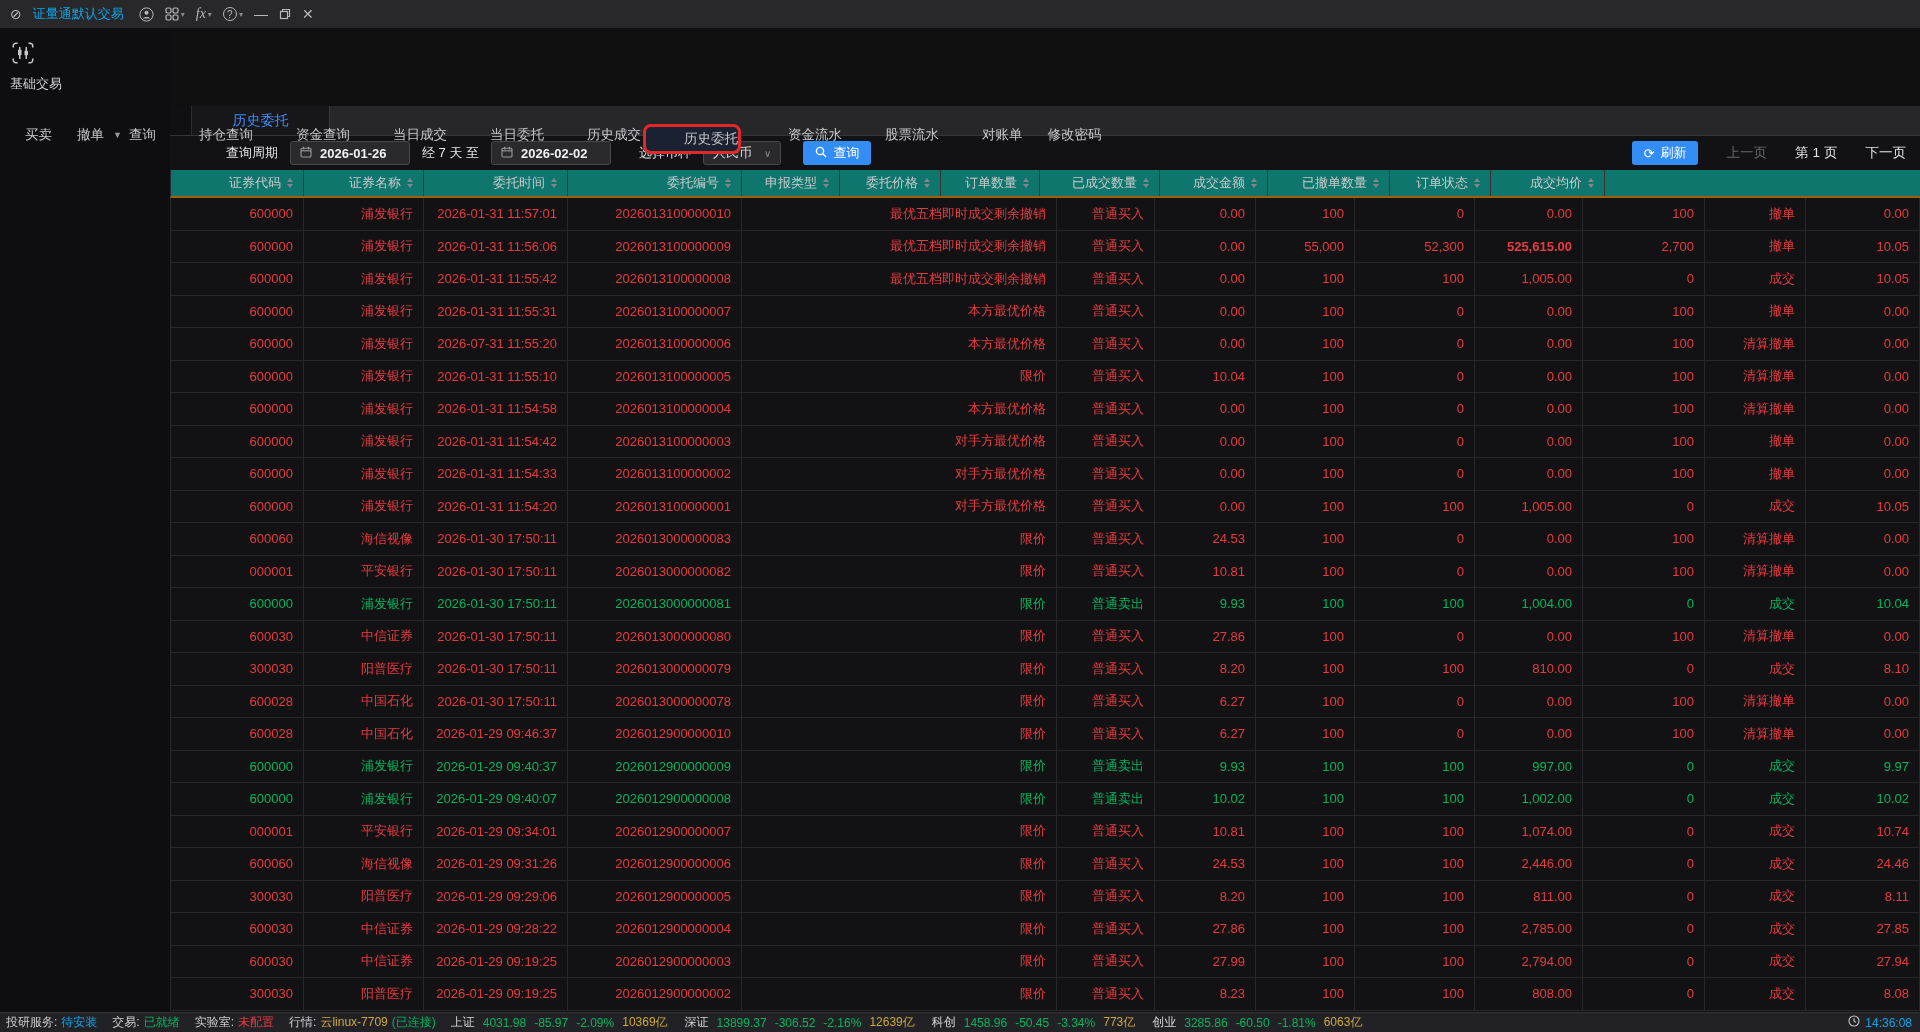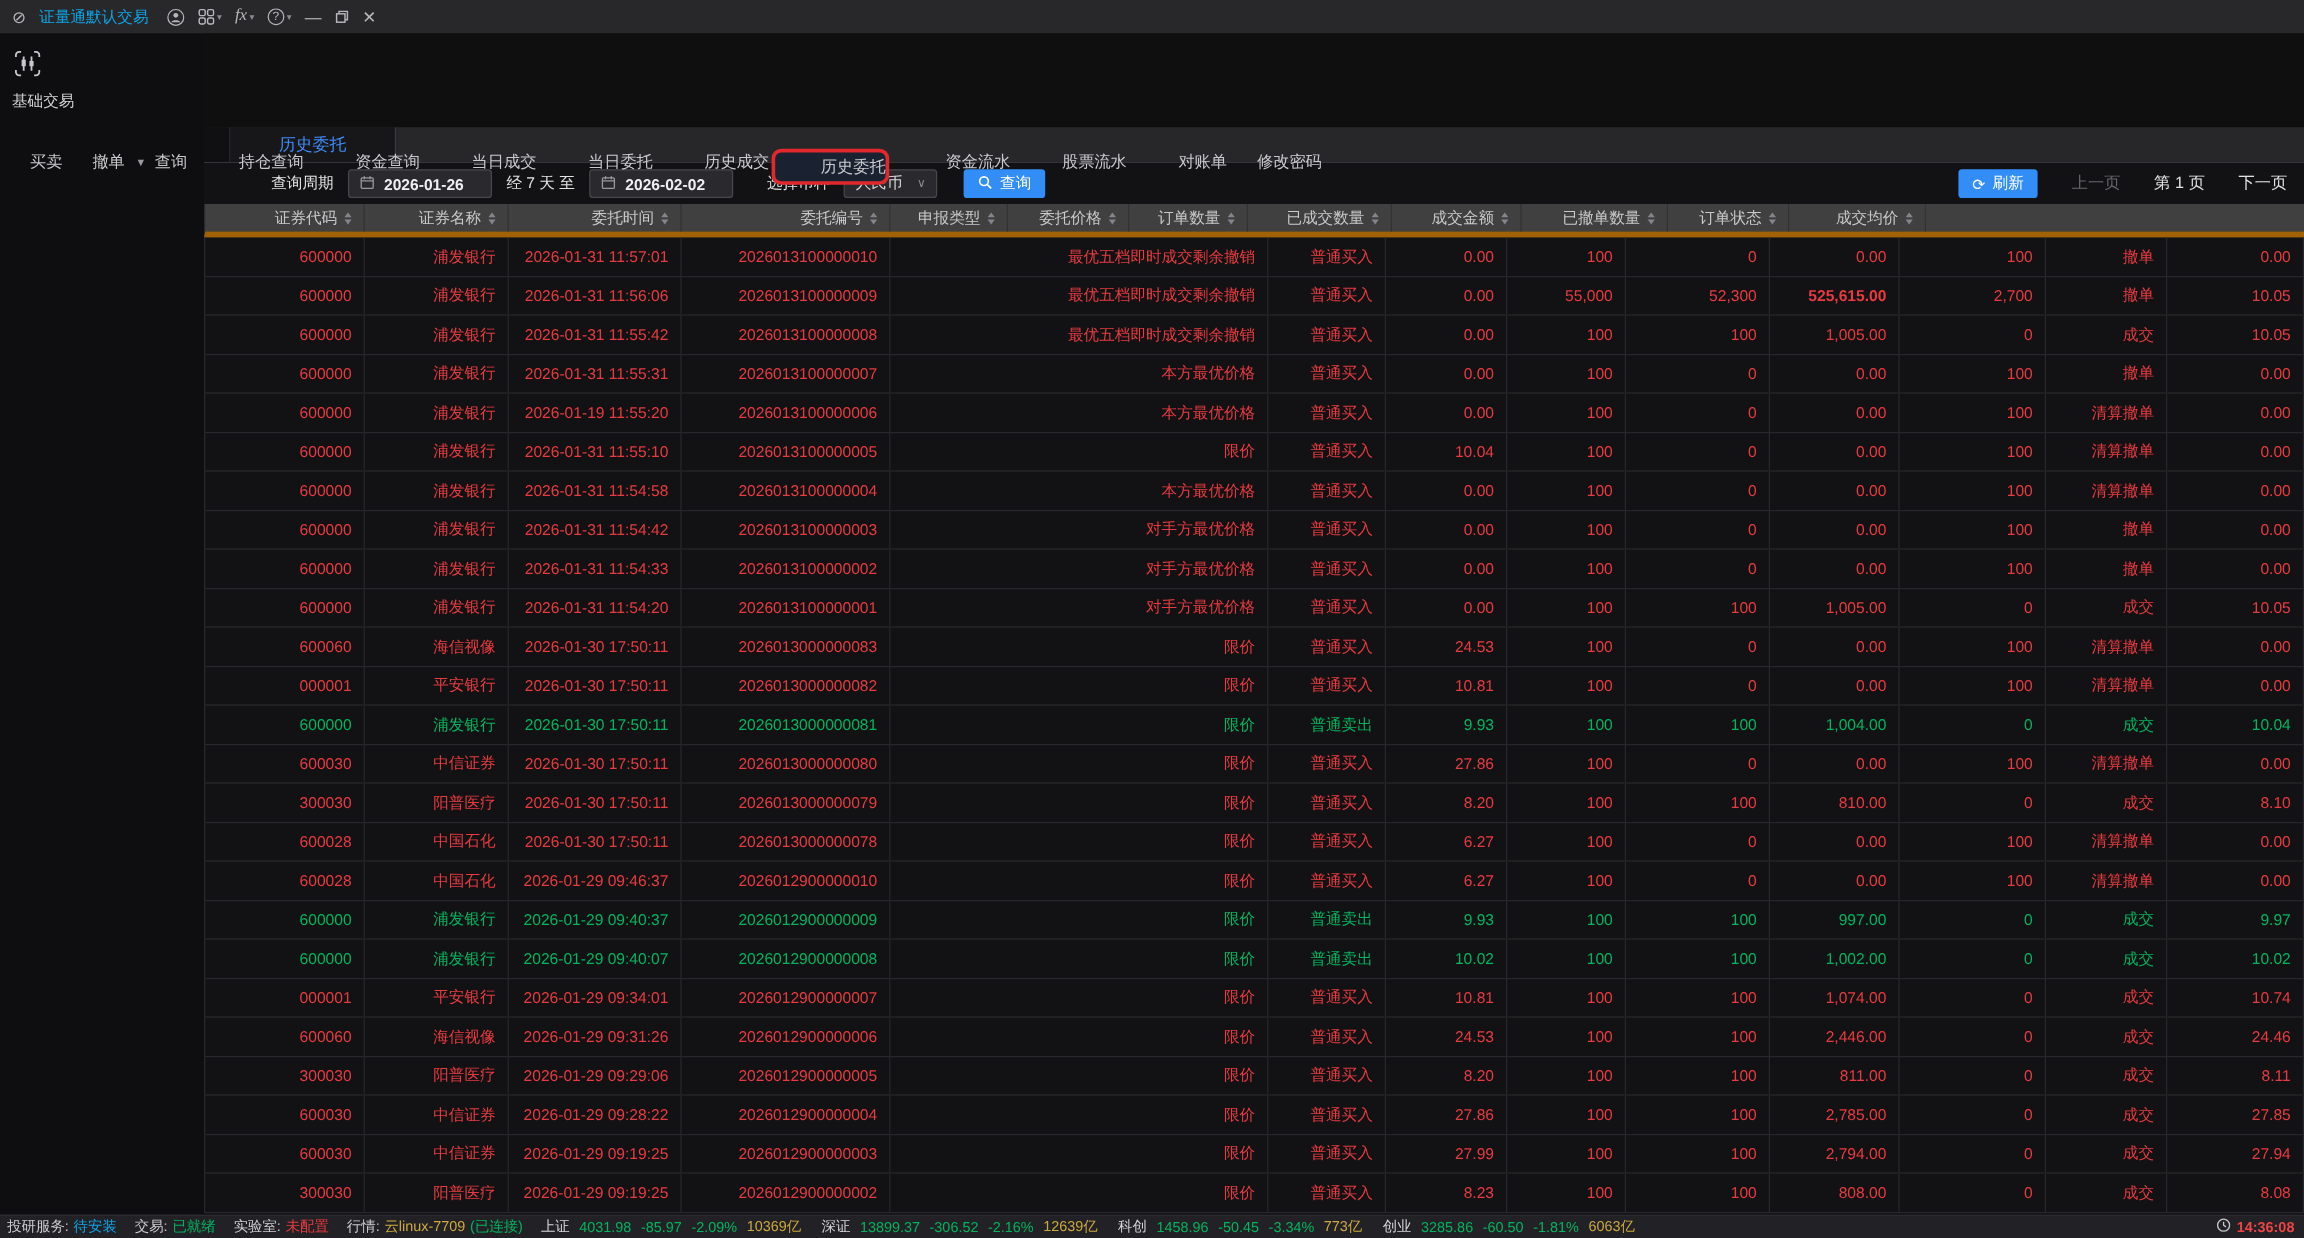--- a/index.html
+++ b/index.html
@@ -46,38 +46,38 @@
   .date-input{width:120px;height:24px;background:#2a2a2e;border:1px solid #47474c;border-radius:3px;display:flex;align-items:center;gap:8px;padding:0 9px;color:#f0f0f2;font-weight:bold;cursor:default;white-space:nowrap;}
   .select{height:24px;background:#2a2a2e;border:1px solid #47474c;border-radius:3px;display:flex;align-items:center;gap:12px;padding:0 9px;color:#d8d8da;cursor:default;white-space:nowrap;}
   .select .chev{color:#8a8a8e;font-size:10px;}
   .btn{height:24px;background:#338df7;border:none;border-radius:3px;color:#fff;font-size:13px;display:flex;align-items:center;gap:6px;padding:0 12px;cursor:default;white-space:nowrap;font-family:inherit;}
   .btn .ricon{font-size:13px;line-height:1;}
   .tspacer{flex:1;}
   .pg{color:#e2e2e4;font-size:13.5px;margin-left:16px;white-space:nowrap;cursor:default;}
   .pg.disabled{color:#66666c;}
   .pg b{font-weight:normal;padding:0 4px;}
   
-  .thead{height:28px;display:flex;background:#404040;border-bottom:5px solid #a16207;border-left:1px solid #2a2a2e;flex:none;}
+  .thead{height:28px;display:flex;background:#0f766e;border-bottom:2px solid #a16207;border-left:1px solid #2a2a2e;flex:none;}
   .hcell{display:flex;align-items:center;justify-content:flex-end;padding-right:10px;color:#c9c9cc;border-right:1px solid #333337;white-space:nowrap;cursor:default;}
   .sort{display:inline-flex;flex-direction:column;margin-left:6px;gap:2px;}
   .sort i{display:block;width:0;height:0;border-left:3.5px solid transparent;border-right:3.5px solid transparent;}
   .sort .up{border-bottom:4px solid #84848c;}
   .sort .dn{border-top:4px solid #84848c;}
   .tbody{flex:1;overflow:hidden;background:#121214;}
   .row{height:32.5px;display:flex;border-bottom:1px solid #28282c;border-left:1px solid #2a2a2e;cursor:default;}
   .cell{display:flex;align-items:center;justify-content:flex-end;padding-right:10px;border-right:1px solid #28282c;white-space:nowrap;overflow:hidden;}
   .row.buy .cell{color:#e83b40;}
   .row.sell .cell{color:#00b55e;}
   
   .statusbar{height:20px;background:#222226;border-top:1px solid #333338;display:flex;align-items:center;font-size:12px;padding:0 8px 0 6px;color:#cccccf;}
   .seg{display:flex;align-items:center;gap:4px;margin-right:15px;white-space:nowrap;}
   .idx{display:flex;align-items:center;gap:8px;margin-right:17px;white-space:nowrap;}
   .idx .nm{color:#d6d6d8;}
   .ok{color:#00b55e;} .warn{color:#0ea5e9;} .err{color:#e8393f;} .yel{color:#cfa93e;}
-  .sb-right{margin-left:auto;display:flex;align-items:flex-end;gap:5px;color:#ef4444;font-weight:bold;}
+  .sb-right{margin-left:auto;display:flex;align-items:flex-end;gap:5px;color:#0ea5e9;}
 </style>
 </head>
 <body>
 
 <div class="titlebar">
   <div class="tb-right">
     <span class="ticon glyph">⊘</span>
     <span class="txt">证量通默认交易</span>
     <span class="ticon">
       <svg width="15" height="15" viewBox="0 0 15 15" fill="none" stroke="#b8b8bc">
@@ -377,21 +377,21 @@
           <div class="cell col-qty" style="width: 99px; flex: 0 0 auto;">100</div>
           <div class="cell col-filled" style="width: 120px; flex: 0 0 auto;">0</div>
           <div class="cell col-amount" style="width: 108px; flex: 0 0 auto;">0.00</div>
           <div class="cell col-cancelled" style="width: 122px; flex: 0 0 auto;">100</div>
           <div class="cell col-status" style="width: 101px; flex: 0 0 auto;">撤单</div>
           <div class="cell col-avg" style="width: 114px; flex: 0 0 auto;">0.00</div>
         </div>
         <div class="row buy">
           <div class="cell col-code" style="width: 133px; flex: 0 0 auto;">600000</div>
           <div class="cell col-name" style="width: 120px; flex: 0 0 auto;">浦发银行</div>
-          <div class="cell col-time" style="width: 144px; flex: 0 0 auto;">2026-01-19 11:55:20</div>
+          <div class="cell col-time" style="width: 144px; flex: 0 0 auto;">2026-07-31 11:55:20</div>
           <div class="cell col-order" style="width: 174px; flex: 0 0 auto;">2026013100000006</div>
           <div class="cell col-quote" style="flex: 1 1 0%;">本方最优价格</div>
           <div class="cell col-entrust" style="width: 98px; flex: 0 0 auto;">普通买入</div>
           <div class="cell col-price" style="width: 101px; flex: 0 0 auto;">0.00</div>
           <div class="cell col-qty" style="width: 99px; flex: 0 0 auto;">100</div>
           <div class="cell col-filled" style="width: 120px; flex: 0 0 auto;">0</div>
           <div class="cell col-amount" style="width: 108px; flex: 0 0 auto;">0.00</div>
           <div class="cell col-cancelled" style="width: 122px; flex: 0 0 auto;">100</div>
           <div class="cell col-status" style="width: 101px; flex: 0 0 auto;">清算撤单</div>
           <div class="cell col-avg" style="width: 114px; flex: 0 0 auto;">0.00</div>

